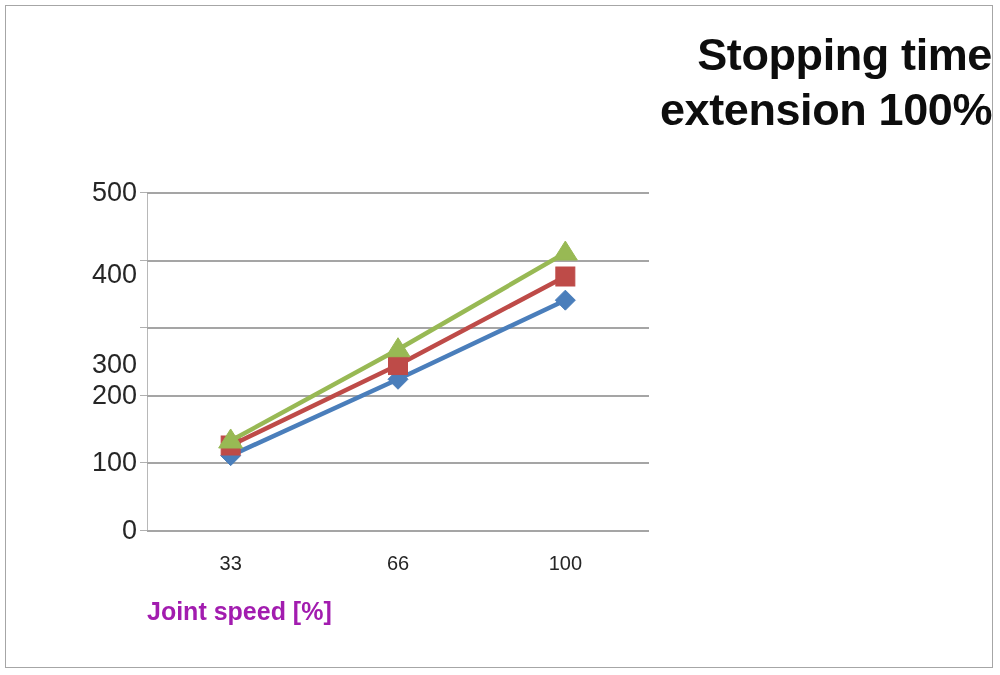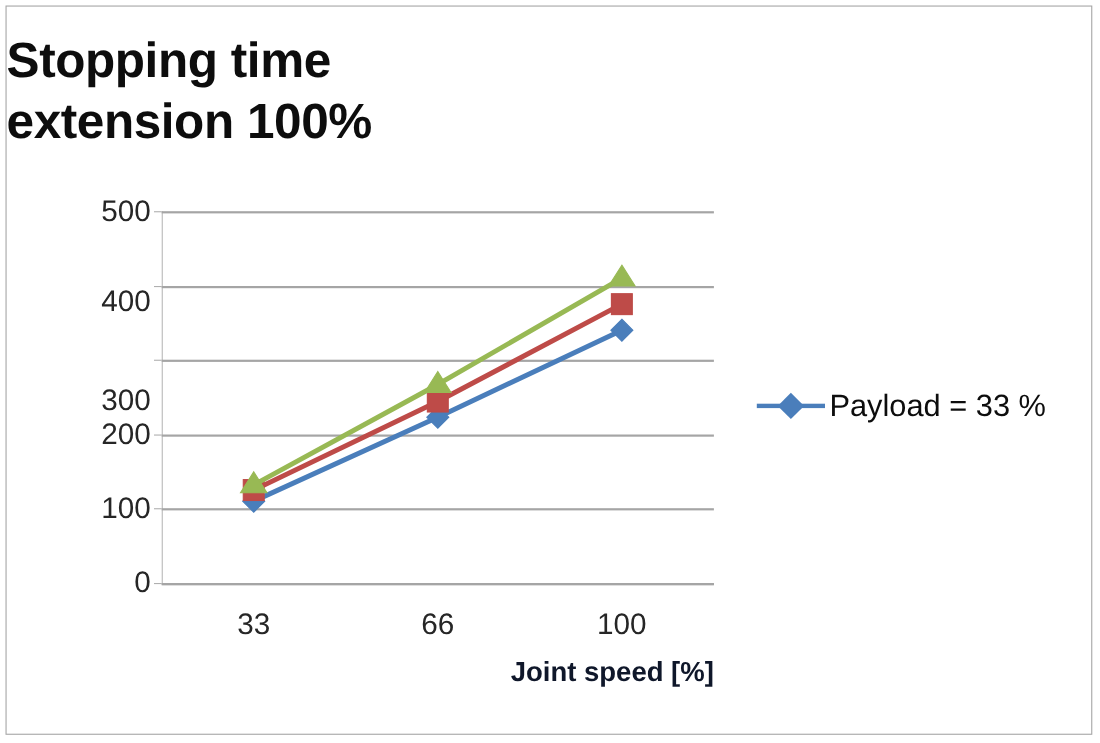--- a/index.html
+++ b/index.html
@@ -34,21 +34,21 @@
     top: 6px;
     width: 986px;
     height: 661px;
   }
   
   .chart-title {
     position: absolute;
     left: 0;
     top: 22px;
     width: 986px;
-    text-align: left;
+    text-align: right;
     font-size: 45px;
     font-weight: bold;
     line-height: 1.22;
     color: #0d0d0d;
     letter-spacing: -0.4px;
   }
   .chart-title .tl {
     display: block;
   }
   
@@ -98,30 +98,30 @@
     color: #262626;
     white-space: nowrap;
     text-align: right;
     width: 80px;
   }
   .x-axis-title {
     position: absolute;
     left: 141px;
     top: 591px;
     width: 502px;
-    text-align: right;
+    text-align: left;
     font-size: 25px;
     font-weight: bold;
-    color: #0f172a;
+    color: #a21caf;
   }
   .xlabel {
     position: absolute;
     top: 546px;
     transform: translateX(-50%);
-    font-size: 27px;
+    font-size: 20px;
     color: #262626;
     white-space: nowrap;
   }
   
   .data-layer {
     position: absolute;
     left: 0;
     top: 0;
     width: 986px;
     height: 661px;
@@ -245,23 +245,16 @@
         </g>
         <g>
           <polyline points="224.66666666666669,434.76800000000003 392,343.508 559.3333333333334,246.84000000000003" fill="none" stroke="#98B954" stroke-width="4.5" stroke-linejoin="round" stroke-linecap="round"></polyline>
           <polygon points="224.66666666666669,422.98800000000006 236.66666666666669,441.98800000000006 212.66666666666669,441.98800000000006" fill="#98B954" stroke="#98B954" stroke-width="1"></polygon>
           <polygon points="392,331.728 404,350.728 380,350.728" fill="#98B954" stroke="#98B954" stroke-width="1"></polygon>
           <polygon points="559.3333333333334,235.06000000000003 571.3333333333334,254.06000000000003 547.3333333333334,254.06000000000003" fill="#98B954" stroke="#98B954" stroke-width="1"></polygon>
         </g>
       </svg>
 
     <div class="legend" id="legend">
-        <div class="legend-item">
-          <div class="legend-swatch">
-            <div class="lline" style="background: rgb(74, 126, 187);"></div>
-            <div class="lmark mark-diamond" style="background: rgb(74, 126, 187);"></div>
-          </div>
-          <div class="legend-label">Payload = 33 %</div>
-        </div>
       </div>
 
   </div>
 </div>
 
 </body></html>

